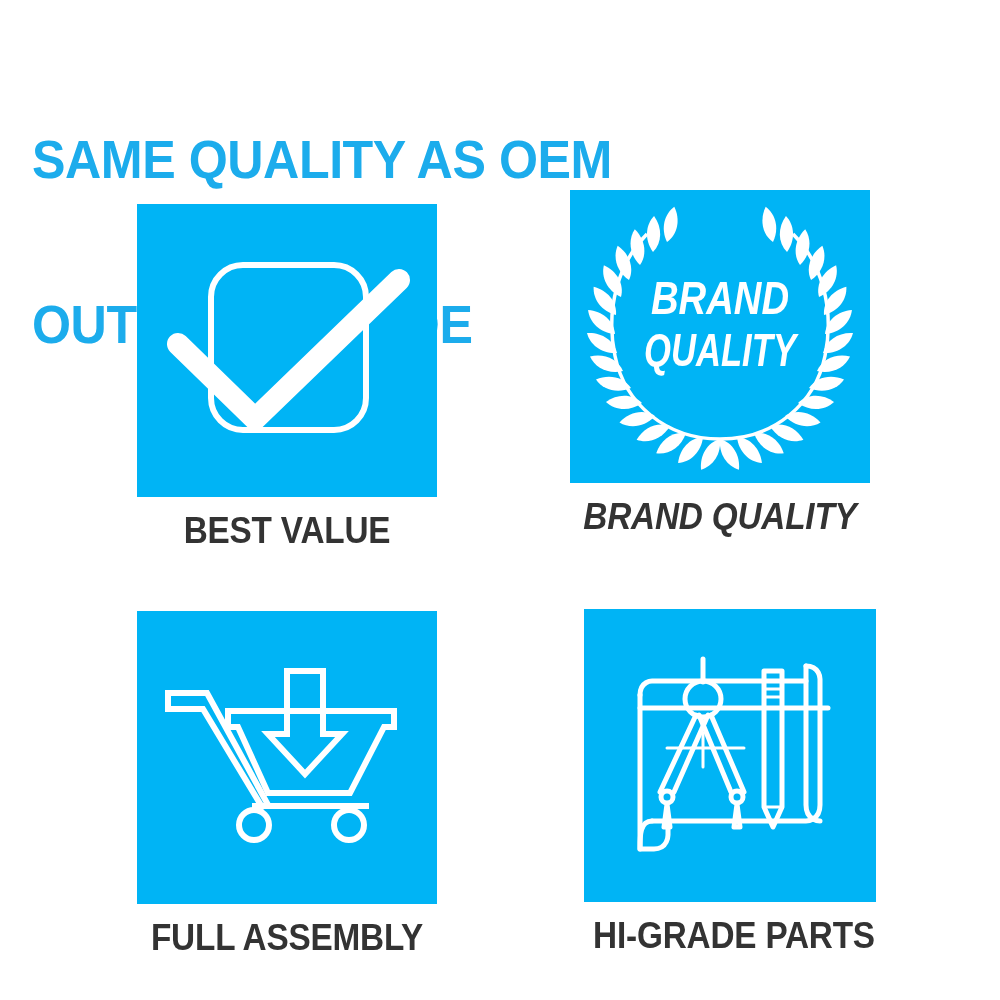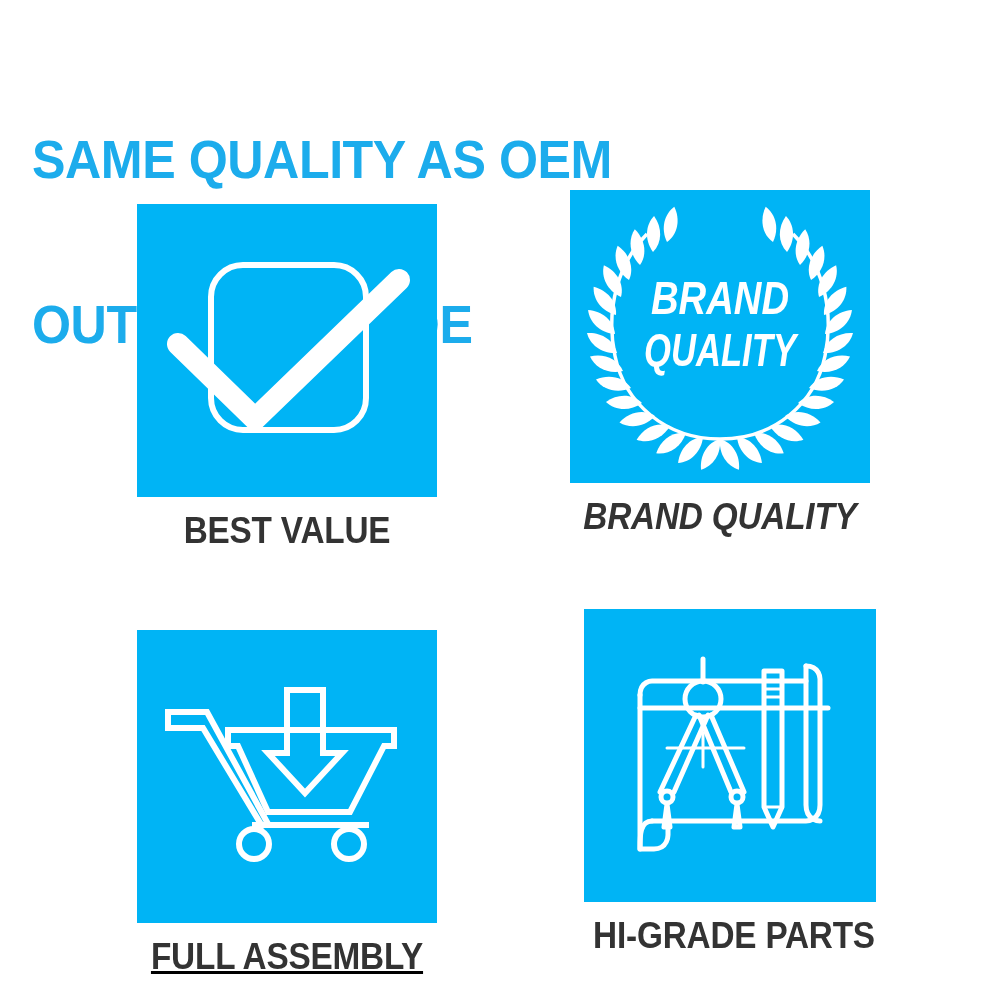--- a/index.html
+++ b/index.html
@@ -43,21 +43,21 @@
     left: 0;
     top: 190px;
     width: 1000px;
   }
   .cell {
     position: absolute;
     width: 420px;
   }
   .cell-0 { left: 77px;  top: 14px; }
   .cell-1 { left: 510px; top: 0; font-style: italic; }
-  .cell-2 { left: 77px;  top: 440px; text-decoration: underline; }
+  .cell-2 { left: 77px;  top: 421px; }
   .cell-3 { left: 524px; top: 419px; }
 
   .tile {
     width: 300px;
     height: 293px;
     margin: 0 auto;
     background: #00B4F5;
     display: block;
   }
   .tile svg { display: block; width: 300px; height: 293px; }

